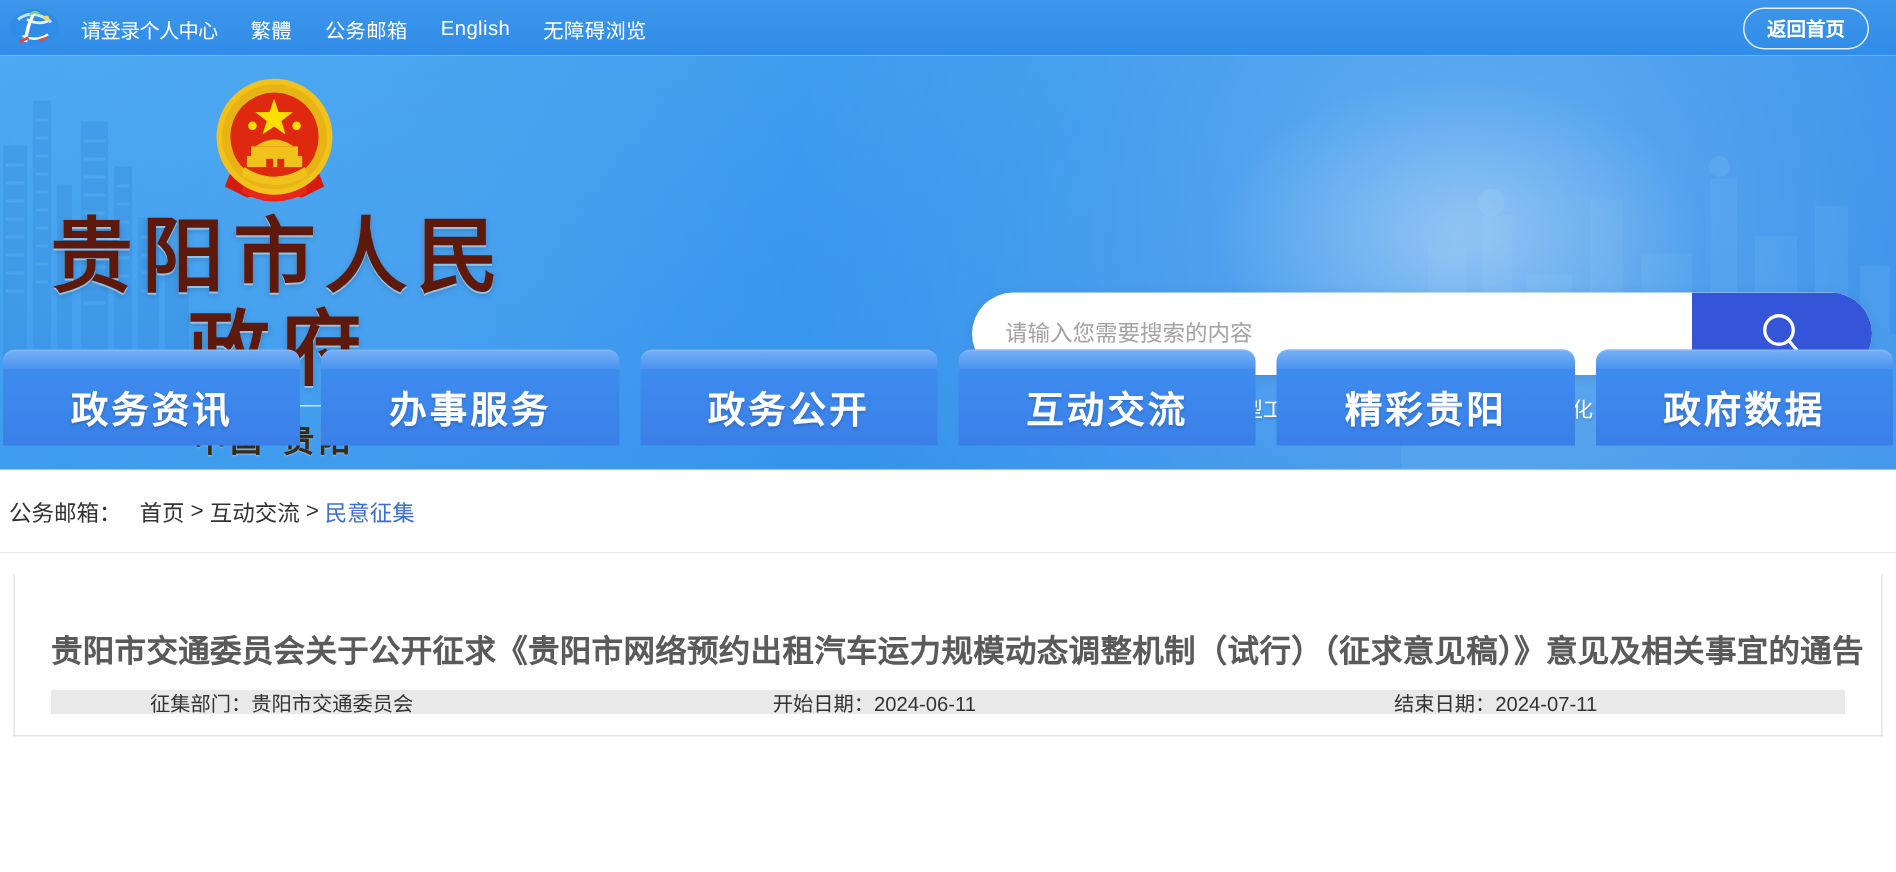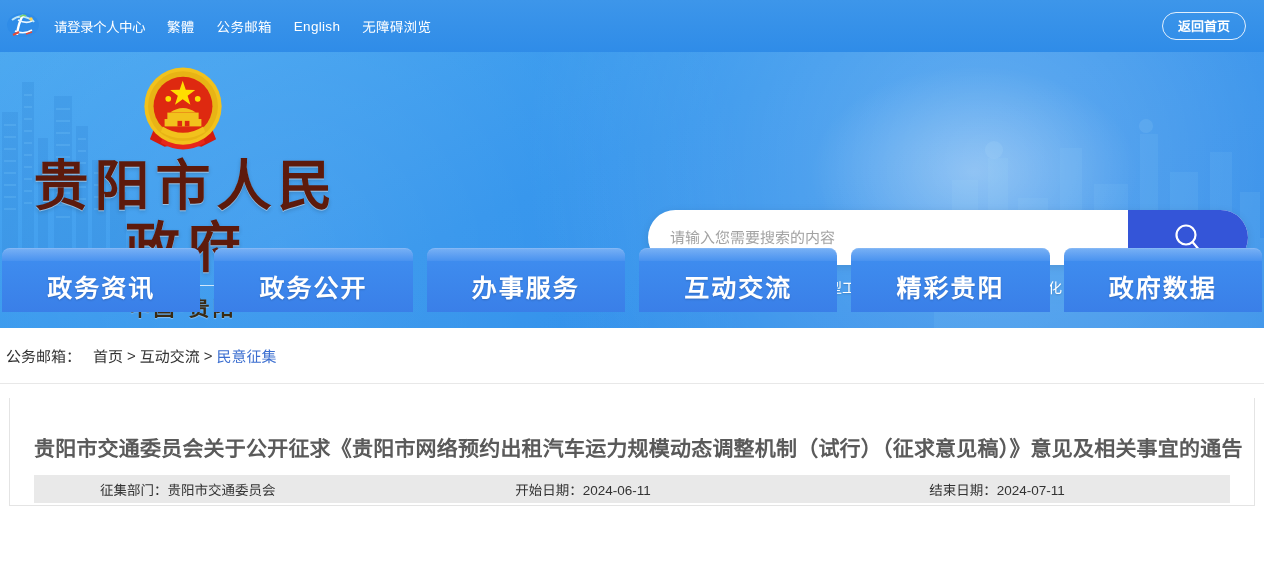--- a/index.html
+++ b/index.html
@@ -7,21 +7,21 @@
   html, body {
     width: 1264px; height: 581px;
     font-family: "Liberation Sans", "DejaVu Sans", sans-serif;
     background: #ffffff;
     overflow: hidden;
   }
 
   
   .topbar {
     position: relative;
-    height: 52px;
+    height: 37px;
     background: linear-gradient(180deg, #3d96ea 0%, #2f8ce8 100%);
     display: flex;
     align-items: center;
     padding: 0 18px 0 6px;
     overflow: hidden;
   }
   .topbar-logo {
     width: 34px; height: 30px;
     flex: 0 0 34px;
     position: relative;
@@ -241,21 +241,21 @@
     font-weight: bold;
     color: #5a5a5a;
     letter-spacing: .2px;
     line-height: 1.3;
     white-space: nowrap;
     font-family: "DejaVu Sans", "Liberation Sans", sans-serif;
   }
   .meta-row {
     margin-top: 12px;
     background: #e9e9e9;
-    height: 28px;
+    height: 16px;
     display: flex;
     align-items: center;
     font-size: 13.5px;
     color: #333333;
     padding: 0 14px;
   }
   .meta-cell { white-space: nowrap; }
   .meta-cell.c1 { width: 40%; padding-left: 52px; }
   .meta-cell.c2 { width: 31%; }
   .meta-cell.c3 { width: 29%; padding-left: 52px; }
@@ -418,22 +418,22 @@
       <a href="#">新型工业化</a>
       <a href="#">新型城镇化</a>
       <a href="#">农业现代化</a>
       <a href="#">旅游产业化</a>
       <a href="#">贵阳简介</a>
     </div>
   </div>
 
   <nav class="nav">
     <div class="nav-item">政务资讯</div>
+    <div class="nav-item">办事服务</div>
     <div class="nav-item">政务公开</div>
-    <div class="nav-item">办事服务</div>
     <div class="nav-item">互动交流</div>
     <div class="nav-item">精彩贵阳</div>
     <div class="nav-item">政府数据</div>
   </nav>
 </div>
 
 <div class="crumbbar">
   <span class="cb-label">公务邮箱：</span>
   <a href="#">首页</a>
   <span class="sep">&gt;</span>

